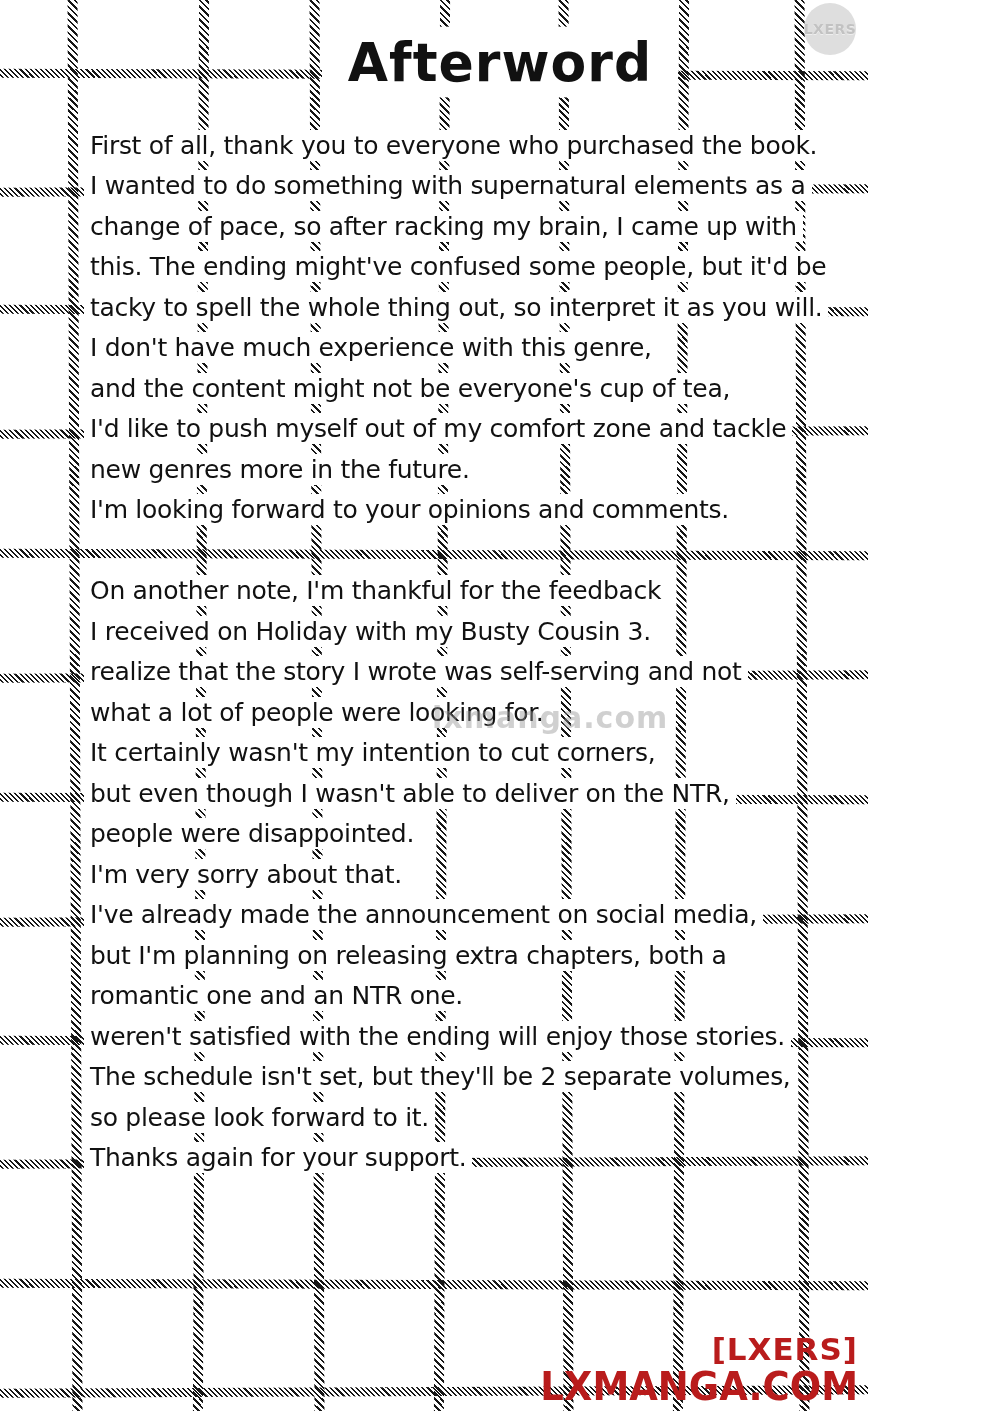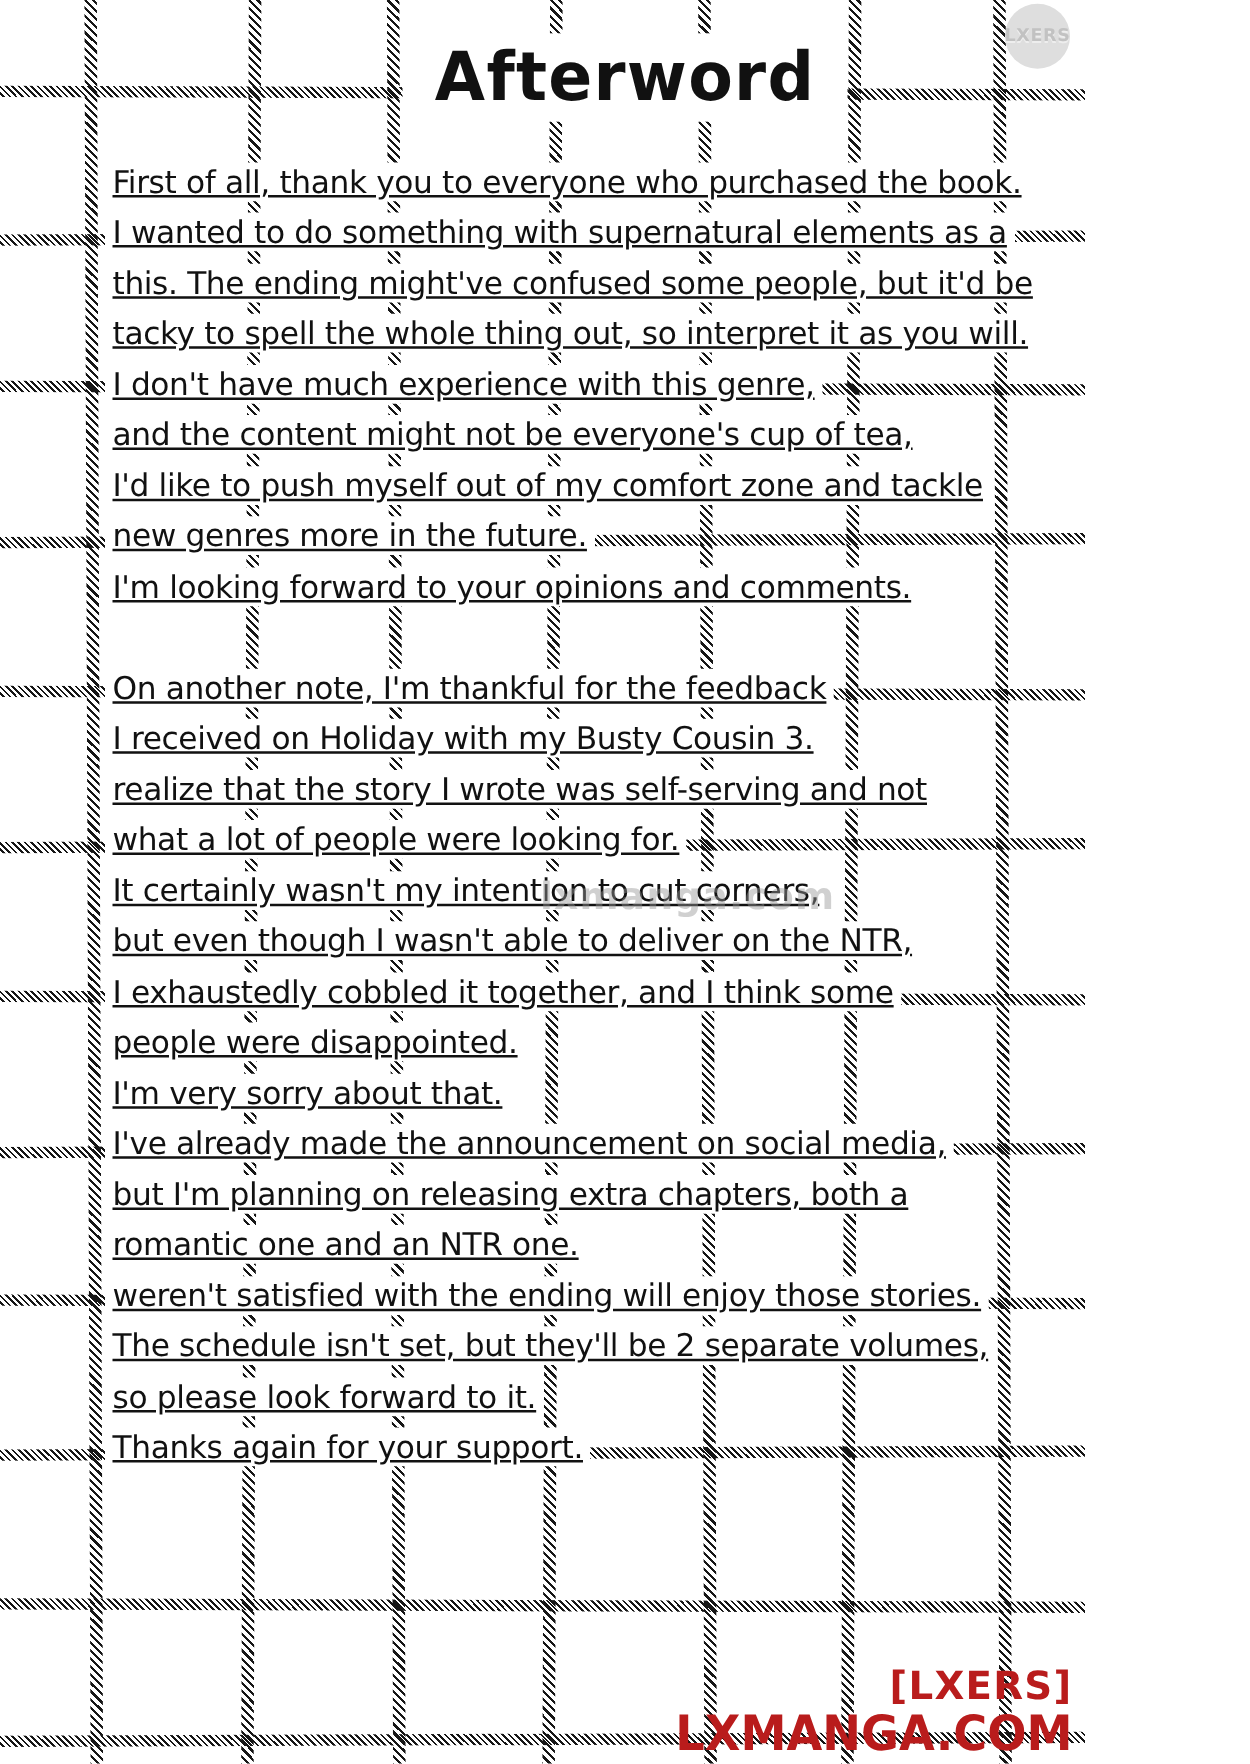--- a/index.html
+++ b/index.html
@@ -30,21 +30,21 @@
     display:inline-block;background:#fff;padding:4px 26px;
     font-size:52px;font-weight:800;letter-spacing:1px;
     transform:scaleY(1.04);
   }
   
   .textcol{
     position:absolute;left:84px;top:125px;width:900px;z-index:2;
     font-size:25px;letter-spacing:-0.3px;font-weight:500;
   }
   .line{height:40.5px;display:flex;align-items:center;}
-  .line span{background:#fff;padding:1px 6px;white-space:nowrap;text-decoration:underline;}
+  .line span{background:#fff;padding:1px 6px;white-space:nowrap;}
   .para-gap{height:40.5px;}
   
   .corner-logo{
     position:absolute;top:3px;right:12px;z-index:2;
     width:52px;height:52px;border-radius:50%;
     background:#dedede;
     display:flex;align-items:center;justify-content:center;
     font-size:14px;font-weight:800;color:#c2c2c2;
     text-shadow:0 1px 0 #eee;
     letter-spacing:0.5px;
@@ -101,20 +101,23 @@
 
   <div class="textcol">
     <div>
         <div class="line">
           <span>First of all, thank you to everyone who purchased the book.</span>
         </div>
         <div class="line">
           <span>I wanted to do something with supernatural elements as a</span>
         </div>
         <div class="line">
+          <span>change of pace, so after racking my brain, I came up with</span>
+        </div>
+        <div class="line">
           <span>this. The ending might've confused some people, but it'd be</span>
         </div>
         <div class="line">
           <span>tacky to spell the whole thing out, so interpret it as you will.</span>
         </div>
         <div class="line">
           <span>I don't have much experience with this genre,</span>
         </div>
         <div class="line">
           <span>and the content might not be everyone's cup of tea,</span>
@@ -143,23 +146,20 @@
         <div class="line">
           <span>what a lot of people were looking for.</span>
         </div>
         <div class="line">
           <span>It certainly wasn't my intention to cut corners,</span>
         </div>
         <div class="line">
           <span>but even though I wasn't able to deliver on the NTR,</span>
         </div>
         <div class="line">
-          <span>I exhaustedly cobbled it together, and I think some</span>
-        </div>
-        <div class="line">
           <span>people were disappointed.</span>
         </div>
         <div class="line">
           <span>I'm very sorry about that.</span>
         </div>
         <div class="line">
           <span>I've already made the announcement on social media,</span>
         </div>
         <div class="line">
           <span>but I'm planning on releasing extra chapters, both a</span>

